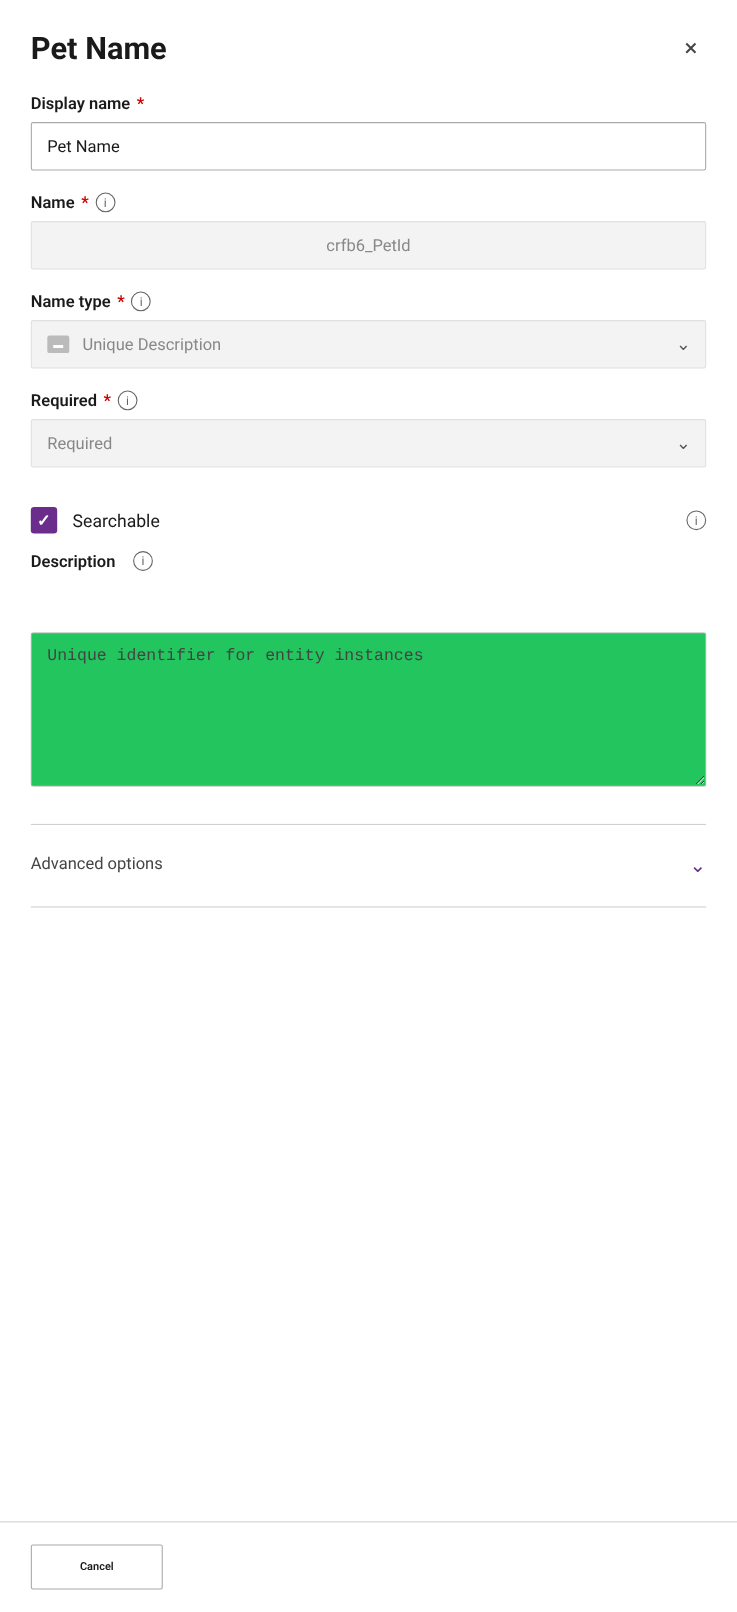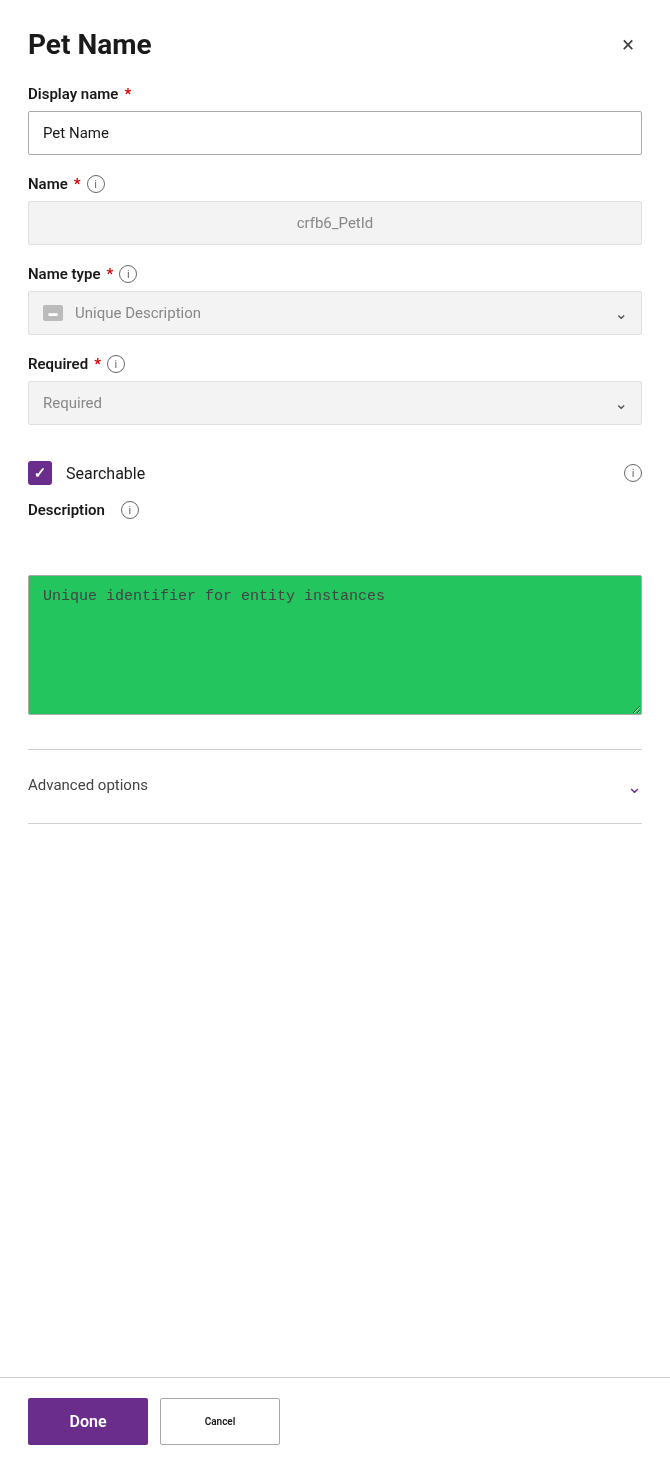--- a/index.html
+++ b/index.html
@@ -354,15 +354,14 @@
   <div class="advanced-options-row">
     <span class="advanced-options-label">Advanced options</span>
     <span class="chevron-down">⌄</span>
   </div>
   <hr class="divider">
 
   <div class="spacer"></div>
 </div>
 
 <div class="footer">
-  <button class="done-button">Done</button>
   <button class="cancel-button">Cancel</button>
 </div>
 
 </body></html>

